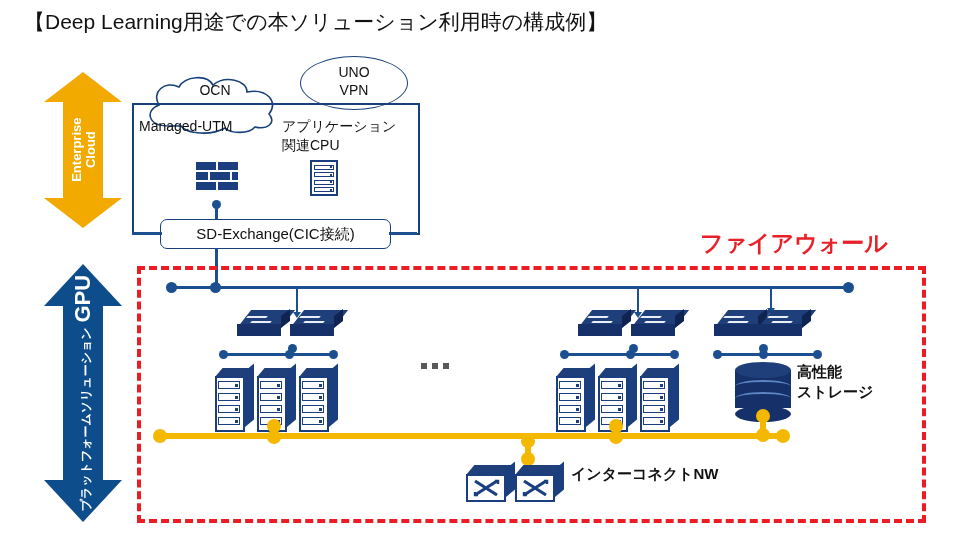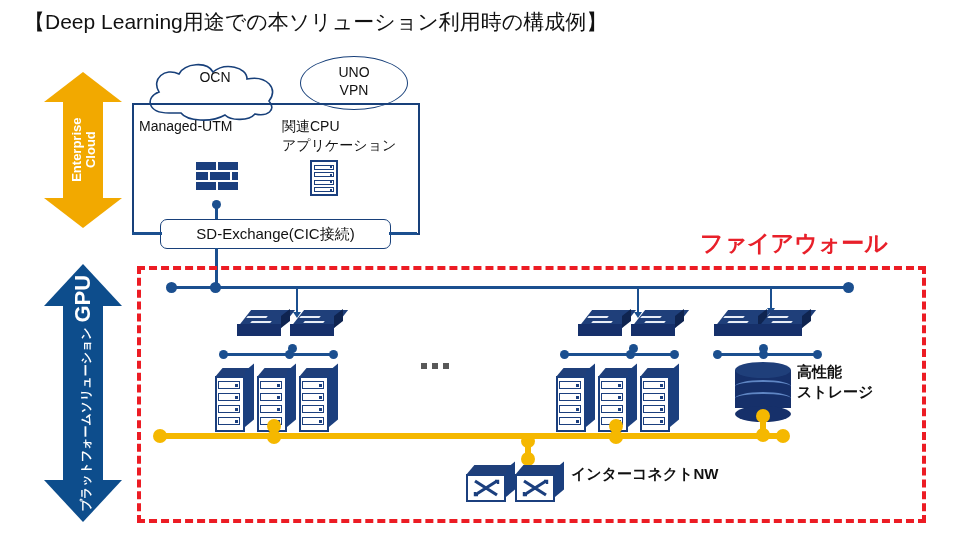--- a/index.html
+++ b/index.html
@@ -34,21 +34,21 @@
   #arrow-enterprise .ent-l1{display:block;}
   #arrow-enterprise .rot{flex-direction:column;align-items:center;gap:0;}
   #arrow-gpu{left:44px;top:264px;height:258px;color:#0d4d8c;}
   #arrow-gpu .shaft{top:40px;bottom:40px;width:40px;}
   #arrow-gpu .head.up{border-left:39px solid transparent;border-right:39px solid transparent;border-bottom:42px solid currentColor;}
   #arrow-gpu .head.dn{border-left:39px solid transparent;border-right:39px solid transparent;border-top:42px solid currentColor;}
   #arrow-gpu .gpu-small{font-size:12px;}
   #arrow-gpu .gpu-big{font-size:22px;font-weight:bold;}
   
   .cloud-label{position:absolute;left:0;right:0;text-align:center;font-size:14px;line-height:1.25;color:#111;}
-  #cloud-ocn{left:139px;top:61px;width:152px;height:60px;}
+  #cloud-ocn{left:139px;top:74px;width:152px;height:60px;}
   #cloud-ocn .cloud-label{top:8px;}
   #cloud-uno{left:300px;top:56px;width:108px;height:54px;
     border:1.6px solid #18407a;border-radius:50%/50%;background:#fff;box-sizing:border-box;}
   #cloud-uno .cloud-label{top:7px;}
   
   #ent-box{left:132px;top:103px;width:284px;height:128px;border:2.2px solid #18407a;background:transparent;}
   .ent-text{position:absolute;font-size:14px;line-height:1.35;color:#111;white-space:nowrap;}
   #ent-t1{left:139px;top:117px;}
   #ent-t2{left:282px;top:117px;}
   
@@ -156,22 +156,22 @@
     <div>VPN</div>
   </div>
 </div>
 
 <div class="abs" id="ent-box"></div>
 
 <div class="abs ent-text" id="ent-t1">
   <div>Managed-UTM</div>
 </div>
 <div class="abs ent-text" id="ent-t2">
+  <div>アプリケーション</div>
   <div>関連CPU</div>
-  <div>アプリケーション</div>
 </div>
 
 <div class="abs" id="fw-icon">
   <i style="left:0;top:0;width:20px;height:8px;"></i>
   <i style="left:22px;top:0;width:20px;height:8px;"></i>
   <i style="left:0;top:10px;width:12px;height:8px;"></i>
   <i style="left:14px;top:10px;width:20px;height:8px;"></i>
   <i style="left:36px;top:10px;width:6px;height:8px;"></i>
   <i style="left:0;top:20px;width:20px;height:8px;"></i>
   <i style="left:22px;top:20px;width:20px;height:8px;"></i>

